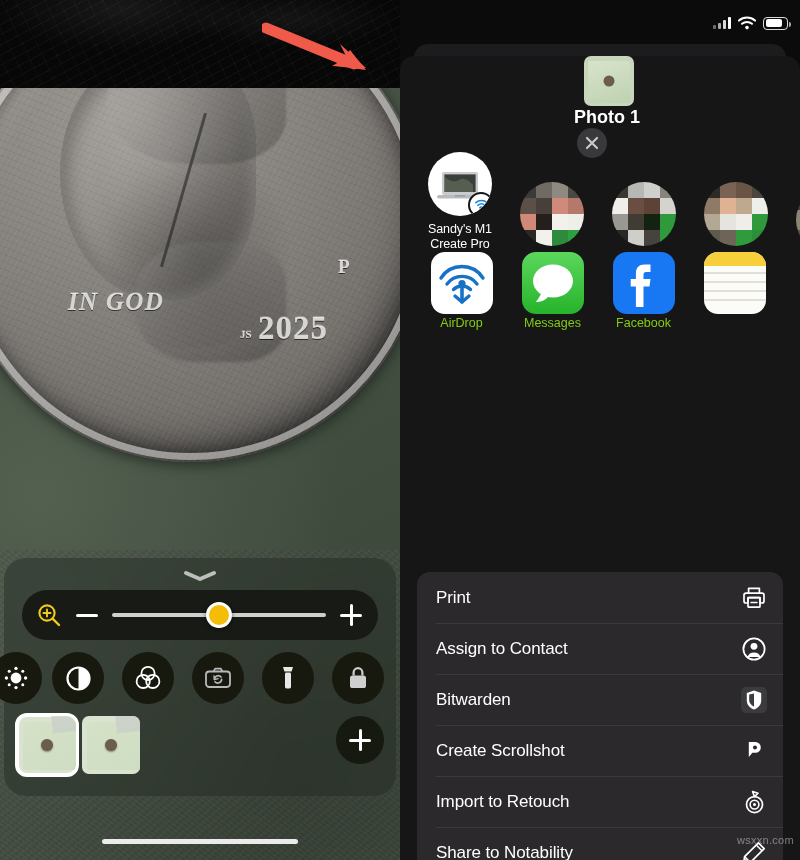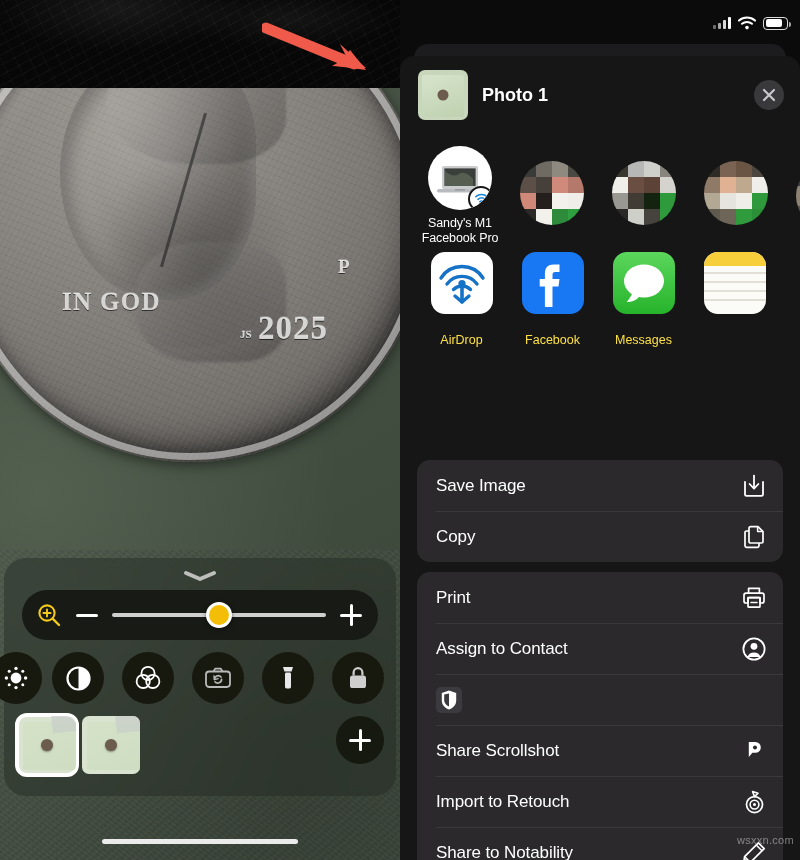--- a/index.html
+++ b/index.html
@@ -152,21 +152,21 @@
     color:rgba(246,246,244,.82);
     text-shadow:
       0 1px 0 rgba(0,0,0,.6),
       0 -1px 0 rgba(255,255,255,.28);
     font-family:"Liberation Serif", serif;
     font-weight:600;
     letter-spacing:1.3px;
     white-space:nowrap;
     pointer-events:none;
   }
-  .t-ingod   { left:106px; top:296px; font-size:25px; }
+  .t-ingod   { left:112px; top:296px; font-size:25px;font-style:italic; }
   .t-wetrust { left:116px; top:324px; font-size:25px; }
   .t-year    { left:302px; top:318px; font-size:33px; letter-spacing:1px; }
   .t-mint    { left:382px; top:264px; font-size:19px; }
   .t-js      { left:284px; top:336px; font-size:11px; letter-spacing:0; }
 
   
   .tray {
     position:absolute; left:4px; top:558px;
     width:392px; height:238px;
     border-radius:22px;
@@ -308,21 +308,21 @@
   }
   .sheet {
     position:absolute; left:0; top:56px; width:400px; bottom:0;
     background:#161616;
     border-radius:14px 14px 0 0;
     overflow:hidden;
   }
 
   .sheet-header {
     position:absolute; left:0; top:0; width:400px; height:78px;
-    display:flex; align-items:center;
+    display:flex; align-items:center;flex-direction:column;
   }
   .hdr-thumb {
     position:relative; margin-left:18px;
     width:50px; height:50px; border-radius:7px;
     background:#c8d7bb; overflow:hidden; flex:0 0 auto;
   }
   .hdr-thumb .sheetpaper {
     position:absolute; left:4px; top:5px; right:4px; bottom:3px;
     background:linear-gradient(160deg,#d7e4ca,#bfd1b1); border-radius:2px;
   }
@@ -335,21 +335,21 @@
   .hdr-sub { color:#9b9b9f; font-size:15px; line-height:20px; margin-top:1px; }
   .close-btn {
     margin-right:16px; flex:0 0 auto;
     width:30px; height:30px; border-radius:50%;
     background:#39393c;
     display:flex; align-items:center; justify-content:center;
   }
 
   .airdrop-row {
     position:absolute; left:0; top:84px; width:400px; height:112px;
-    display:flex; align-items:center; padding-left:14px;
+    display:flex; align-items:flex-end; padding-left:14px;
   }
   .ad-item { width:92px; flex:0 0 auto; text-align:center; }
   .ad-avatar {
     position:relative; margin:0 auto;
     width:64px; height:64px; border-radius:50%; overflow:hidden;
   }
   .ad-avatar.device { background:#fff; }
   .ad-badge {
     position:absolute; right:-2px; bottom:-2px;
     width:26px; height:26px; border-radius:50%;
@@ -366,21 +366,21 @@
 
   .apps-row {
     position:absolute; left:0; top:196px; width:400px; height:104px;
     display:flex; align-items:flex-start; padding-left:16px; gap:0;
   }
   .app-item { width:91px; flex:0 0 auto; text-align:center; }
   .app-icon {
     position:relative; margin:0 auto;
     width:62px; height:62px; border-radius:14px; overflow:hidden;
   }
-  .app-name { margin-top:19px; color:#fde047; font-size:12.5px; }
+  .app-name { margin-top:2px; color:#84cc16; font-size:12.5px; }
 
   .group {
     position:absolute; left:17px; right:17px;
     background:#2b292c; border-radius:13px; overflow:hidden;
   }
   .g1 { top:404px; }
   .g2 { top:516px; }
   .act-row {
     position:relative; height:51px;
     display:flex; align-items:center;
@@ -591,21 +591,21 @@
               <svg width="15" height="15" viewBox="0 0 16 16">
                 <path d="M2 5 A9 9 0 0 1 14 5" fill="none" stroke="#1a84d8" stroke-width="1.7" stroke-linecap="round"></path>
                 <path d="M4.2 7.8 A5.8 5.8 0 0 1 11.8 7.8" fill="none" stroke="#1a84d8" stroke-width="1.7" stroke-linecap="round"></path>
                 <path d="M6.2 10.4 A2.8 2.8 0 0 1 9.8 10.4" fill="none" stroke="#1a84d8" stroke-width="1.7" stroke-linecap="round"></path>
                 <path d="M8 11.6 L8 14.6" stroke="#1a84d8" stroke-width="1.7" stroke-linecap="round"></path>
               </svg>
             </div>
           </div>
           <div class="ad-name">
             <span>Sandy's M1</span><br>
-            <span>Facebook Pro</span>
+            <span>Create Pro</span>
           </div>
         </div>
 
         <div class="ad-item">
           <div class="ad-avatar">
             <div class="px">
               <i style="left:0;top:0;width:16px;height:16px;background:#3a3a38"></i>
               <i style="left:16px;top:0;width:16px;height:16px;background:#6f6a62"></i>
               <i style="left:32px;top:0;width:16px;height:16px;background:#8e8a80"></i>
               <i style="left:48px;top:0;width:16px;height:16px;background:#4a4843"></i>
@@ -702,74 +702,52 @@
               <path d="M22.5 37.5 A12 12 0 0 1 39.5 37.5" fill="none" stroke="#1572c6" stroke-width="3.4" stroke-linecap="round"></path>
               <circle cx="31" cy="31.5" r="3.6" fill="#1572c6"></circle>
               <path d="M31 34 L31 50" stroke="#1572c6" stroke-width="3.6" stroke-linecap="round"></path>
               <path d="M24 44 L31 50 L38 44" fill="none" stroke="#1572c6" stroke-width="3.4" stroke-linecap="round" stroke-linejoin="round"></path>
             </svg>
           </div>
           <div class="app-name">AirDrop</div>
         </div>
 
         <div class="app-item">
-          <div class="app-icon" style="background:#1877f2">
-            <svg width="62" height="62" viewBox="0 0 62 62">
-              <path d="M37.5 20 h-4.4 c-1.8 0 -2.6 1 -2.6 2.9 V27 h7 l-1 7.6 h-6 V55 h-7.6 V34.6 h-5.2 V27 h5.2 v-5.6 c0 -5.6 3.2 -8.8 8.6 -8.8 h6 Z" fill="#fff"></path>
-            </svg>
-          </div>
-          <div class="app-name">Facebook</div>
-        </div>
-
-        <div class="app-item">
           <div class="app-icon" style="background:linear-gradient(180deg,#5bd75c,#27b32b)">
             <svg width="62" height="62" viewBox="0 0 62 62">
               <ellipse cx="31" cy="29" rx="20" ry="16.5" fill="#fff"></ellipse>
               <path d="M20 40 Q16 48 13.5 50 Q22 50 26 45 Z" fill="#fff"></path>
             </svg>
           </div>
           <div class="app-name">Messages</div>
+        </div>
+
+        <div class="app-item">
+          <div class="app-icon" style="background:#1877f2">
+            <svg width="62" height="62" viewBox="0 0 62 62">
+              <path d="M37.5 20 h-4.4 c-1.8 0 -2.6 1 -2.6 2.9 V27 h7 l-1 7.6 h-6 V55 h-7.6 V34.6 h-5.2 V27 h5.2 v-5.6 c0 -5.6 3.2 -8.8 8.6 -8.8 h6 Z" fill="#fff"></path>
+            </svg>
+          </div>
+          <div class="app-name">Facebook</div>
         </div>
 
 
         <div class="app-item">
           <div class="app-icon" style="background:#fbfbf8">
             <div style="position:absolute;left:0;top:0;right:0;height:14px;background:#f7cf3a"></div>
             <div style="position:absolute;left:0;top:20px;right:0;height:1.6px;background:#e2e0d6"></div>
             <div style="position:absolute;left:0;top:29px;right:0;height:1.6px;background:#e2e0d6"></div>
             <div style="position:absolute;left:0;top:38px;right:0;height:1.6px;background:#e2e0d6"></div>
             <div style="position:absolute;left:0;top:47px;right:0;height:1.6px;background:#e2e0d6"></div>
           </div>
           <div class="app-name"></div>
         </div>
 
       </div>
 
-      <div class="group g1">
-        <div class="act-row">
-          <div class="act-label">Save Image</div>
-          <div class="act-icon">
-            <svg width="22" height="23" viewBox="0 0 22 23">
-              <path d="M2 8 V20.2 a1.6 1.6 0 0 0 1.6 1.6 H18.4 A1.6 1.6 0 0 0 20 20.2 V8" fill="none" stroke="#fff" stroke-width="1.8" stroke-linecap="round"></path>
-              <path d="M11 1.6 V14.2" stroke="#fff" stroke-width="1.8" stroke-linecap="round"></path>
-              <path d="M6.6 10 L11 14.6 L15.4 10" fill="none" stroke="#fff" stroke-width="1.8" stroke-linecap="round" stroke-linejoin="round"></path>
-            </svg>
-          </div>
-        </div>
-        <div class="act-row">
-          <div class="act-label">Copy</div>
-          <div class="act-icon">
-            <svg width="22" height="24" viewBox="0 0 22 24">
-              <path d="M7.6 1.6 H15 L20 6.6 V16.4 a1.6 1.6 0 0 1 -1.6 1.6 H7.6 A1.6 1.6 0 0 1 6 16.4 V3.2 A1.6 1.6 0 0 1 7.6 1.6 Z" fill="none" stroke="#fff" stroke-width="1.7" stroke-linejoin="round"></path>
-              <path d="M14.6 1.8 V6.6 H19.6" fill="none" stroke="#fff" stroke-width="1.5" stroke-linejoin="round"></path>
-              <path d="M6 6 H3.6 A1.6 1.6 0 0 0 2 7.6 V20.8 A1.6 1.6 0 0 0 3.6 22.4 H14.4 A1.6 1.6 0 0 0 16 20.8 V18" fill="none" stroke="#fff" stroke-width="1.7" stroke-linejoin="round"></path>
-            </svg>
-          </div>
-        </div>
-      </div>
 
       <div class="group g2">
 
         <div class="act-row">
           <div class="act-label">Print</div>
           <div class="act-icon">
             <svg width="24" height="23" viewBox="0 0 24 23">
               <path d="M6.6 7.2 V2.4 H17.4 V7.2" fill="none" stroke="#fff" stroke-width="1.7" stroke-linejoin="round"></path>
               <path d="M4 7.2 H20 a2 2 0 0 1 2 2 V15 a2 2 0 0 1 -2 2 H18 V11.6 H6 V17 H4 a2 2 0 0 1 -2 -2 V9.2 a2 2 0 0 1 2 -2 Z" fill="none" stroke="#fff" stroke-width="1.7" stroke-linejoin="round"></path>
               <rect x="6" y="11.6" width="12" height="9.6" rx="1" fill="none" stroke="#fff" stroke-width="1.7"></rect>
@@ -783,30 +761,31 @@
           <div class="act-icon">
             <svg width="24" height="24" viewBox="0 0 24 24">
               <circle cx="12" cy="12" r="10.6" fill="none" stroke="#fff" stroke-width="1.8"></circle>
               <circle cx="12" cy="9.3" r="3.4" fill="#fff"></circle>
               <path d="M5.4 20 a7.1 7.1 0 0 1 13.2 0" fill="#fff"></path>
             </svg>
           </div>
         </div>
 
         <div class="act-row">
+          <div class="act-label">Bitwarden</div>
           <div class="act-icon" style="background:#3b3a3e;border-radius:5px">
             <svg width="16" height="20" viewBox="0 0 16 20">
               <path d="M8 0.6 L15.2 3 V10.4 C15.2 15 11.8 18 8 19.4 C4.2 18 0.8 15 0.8 10.4 V3 Z" fill="#fff"></path>
               <path d="M8 3.4 V16.6 C5.4 15.4 3.2 13.2 3.2 10.2 V4.6 Z" fill="#3b3a3e"></path>
             </svg>
           </div>
         </div>
 
         <div class="act-row">
-          <div class="act-label">Share Scrollshot</div>
+          <div class="act-label">Create Scrollshot</div>
           <div class="act-icon">
             <svg width="20" height="22" viewBox="0 0 20 22">
               <path d="M4.8 2 H11.4 a5.4 5.4 0 0 1 0 10.8 H8.4 L4.8 17 Z" fill="#fff"></path>
               <circle cx="11" cy="7.4" r="2" fill="#2b292c"></circle>
             </svg>
           </div>
         </div>
 
         <div class="act-row">
           <div class="act-label">Import to Retouch</div>

